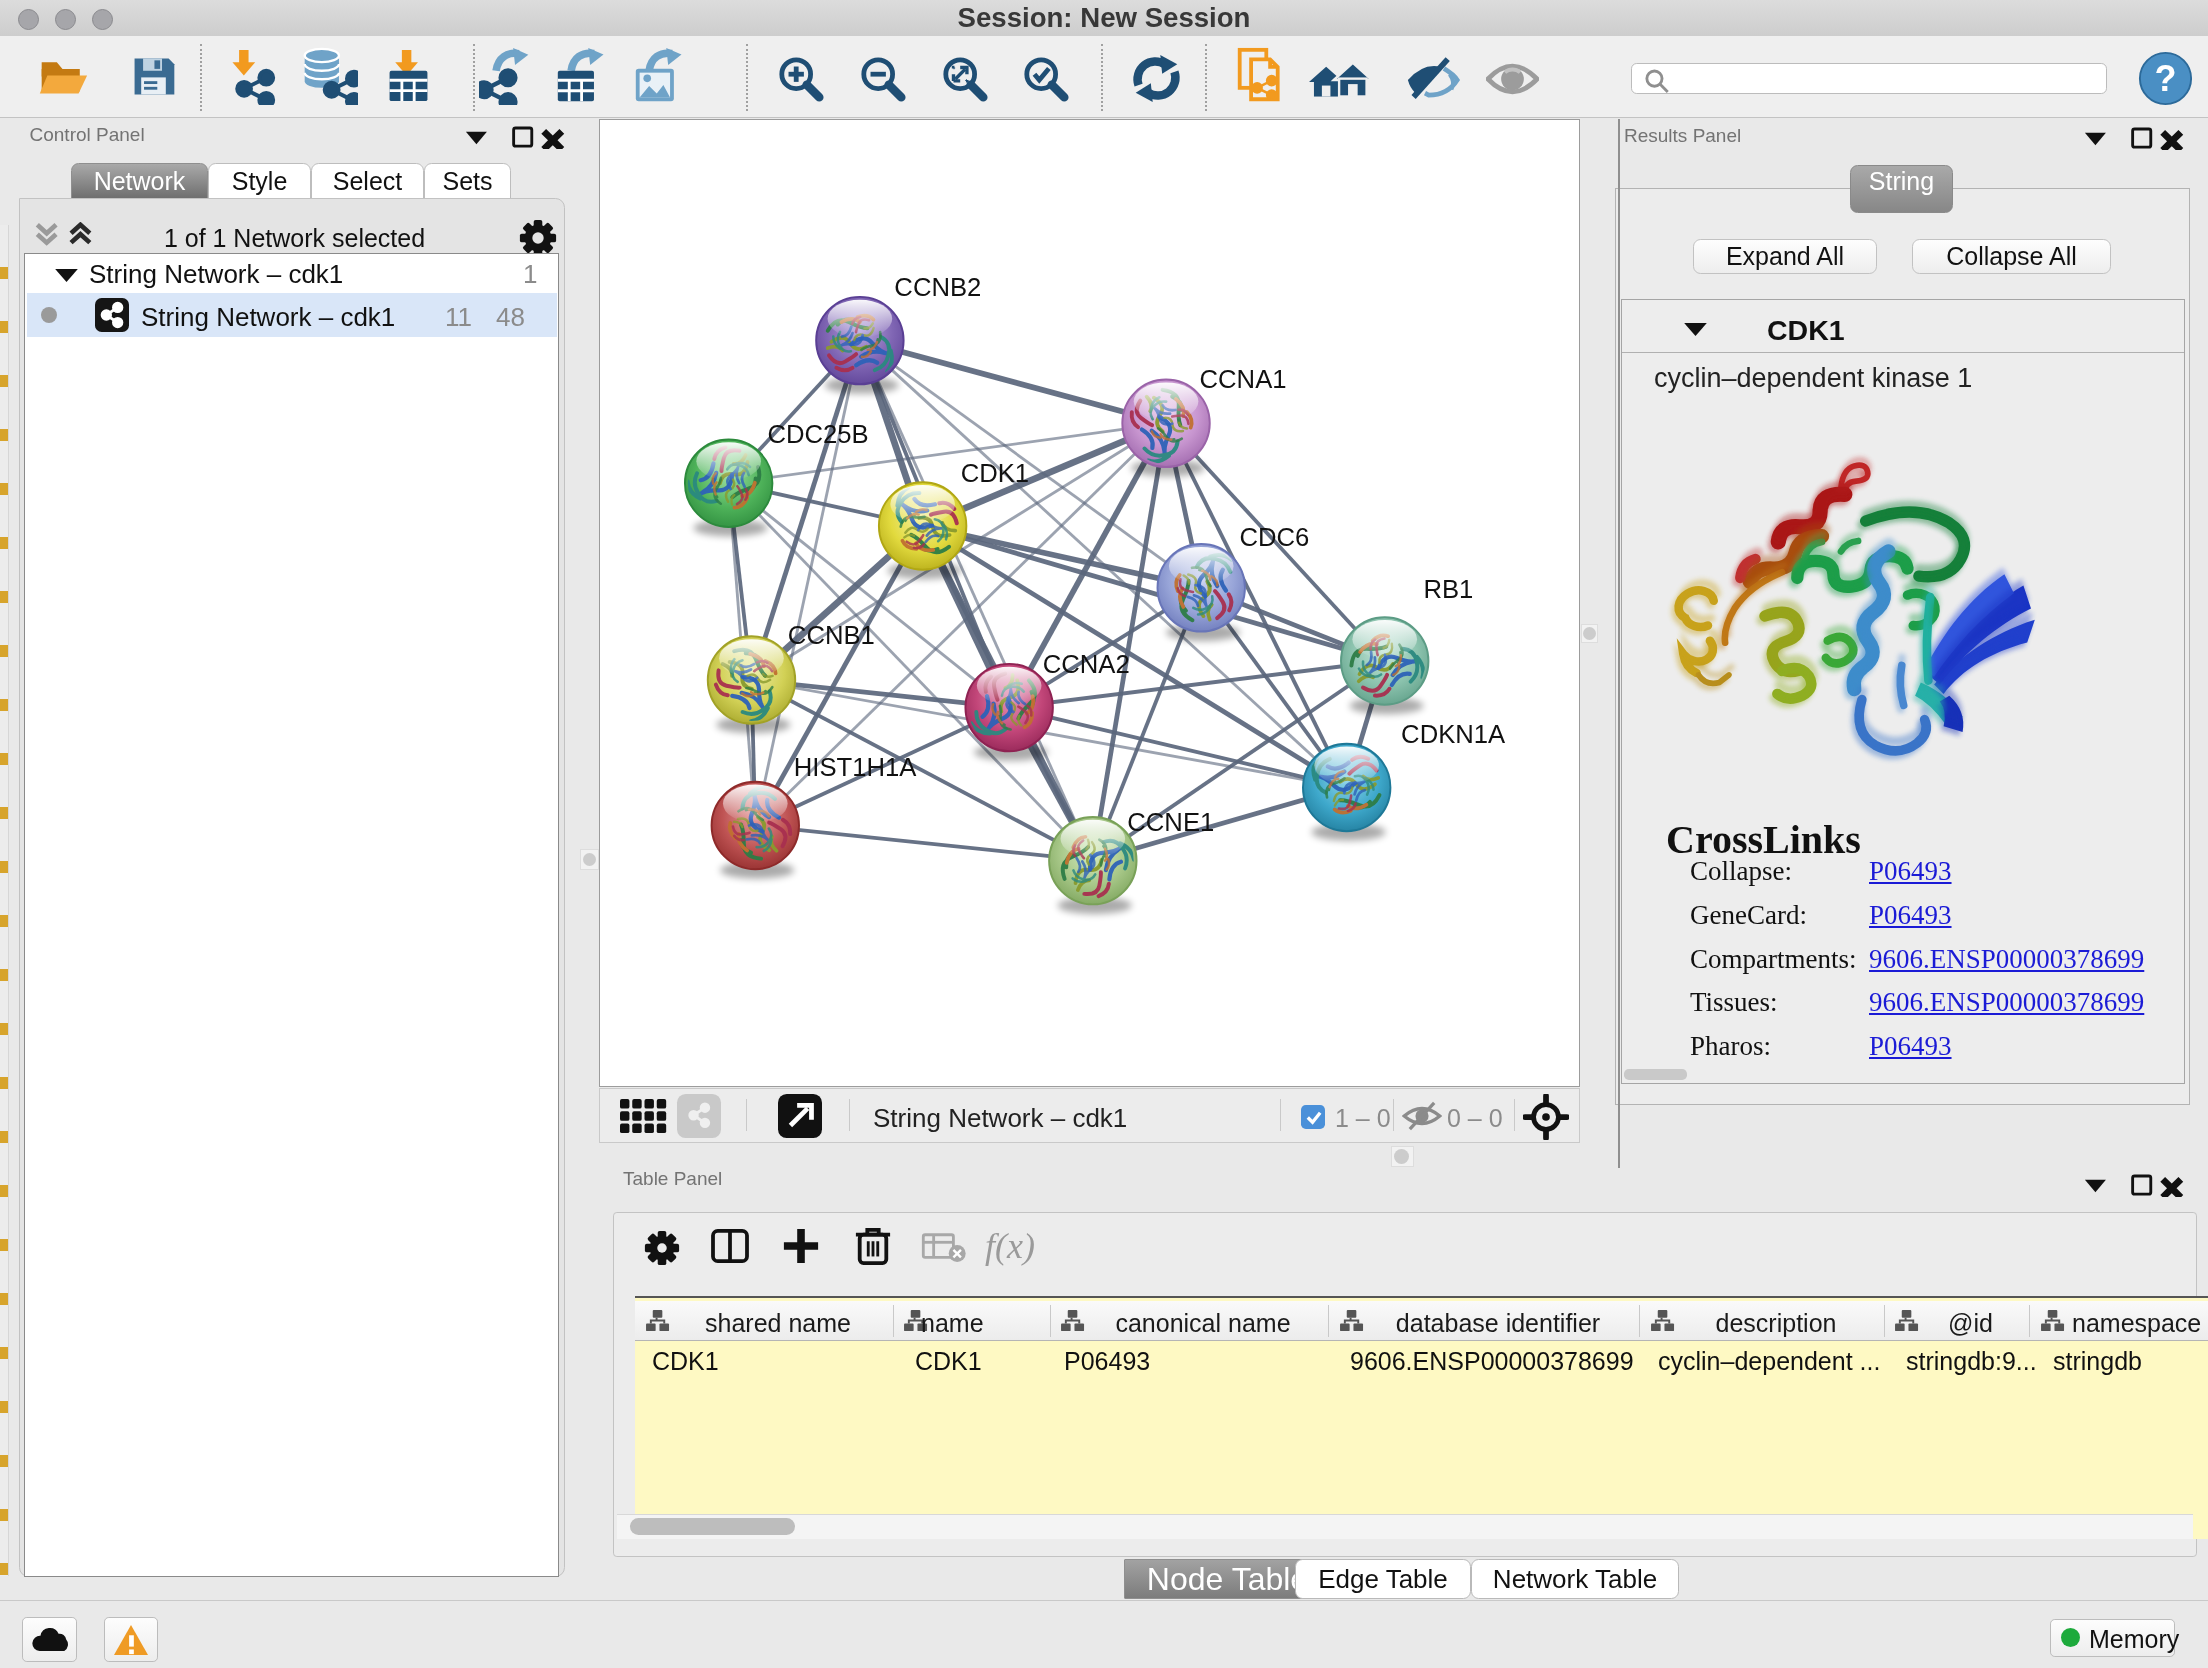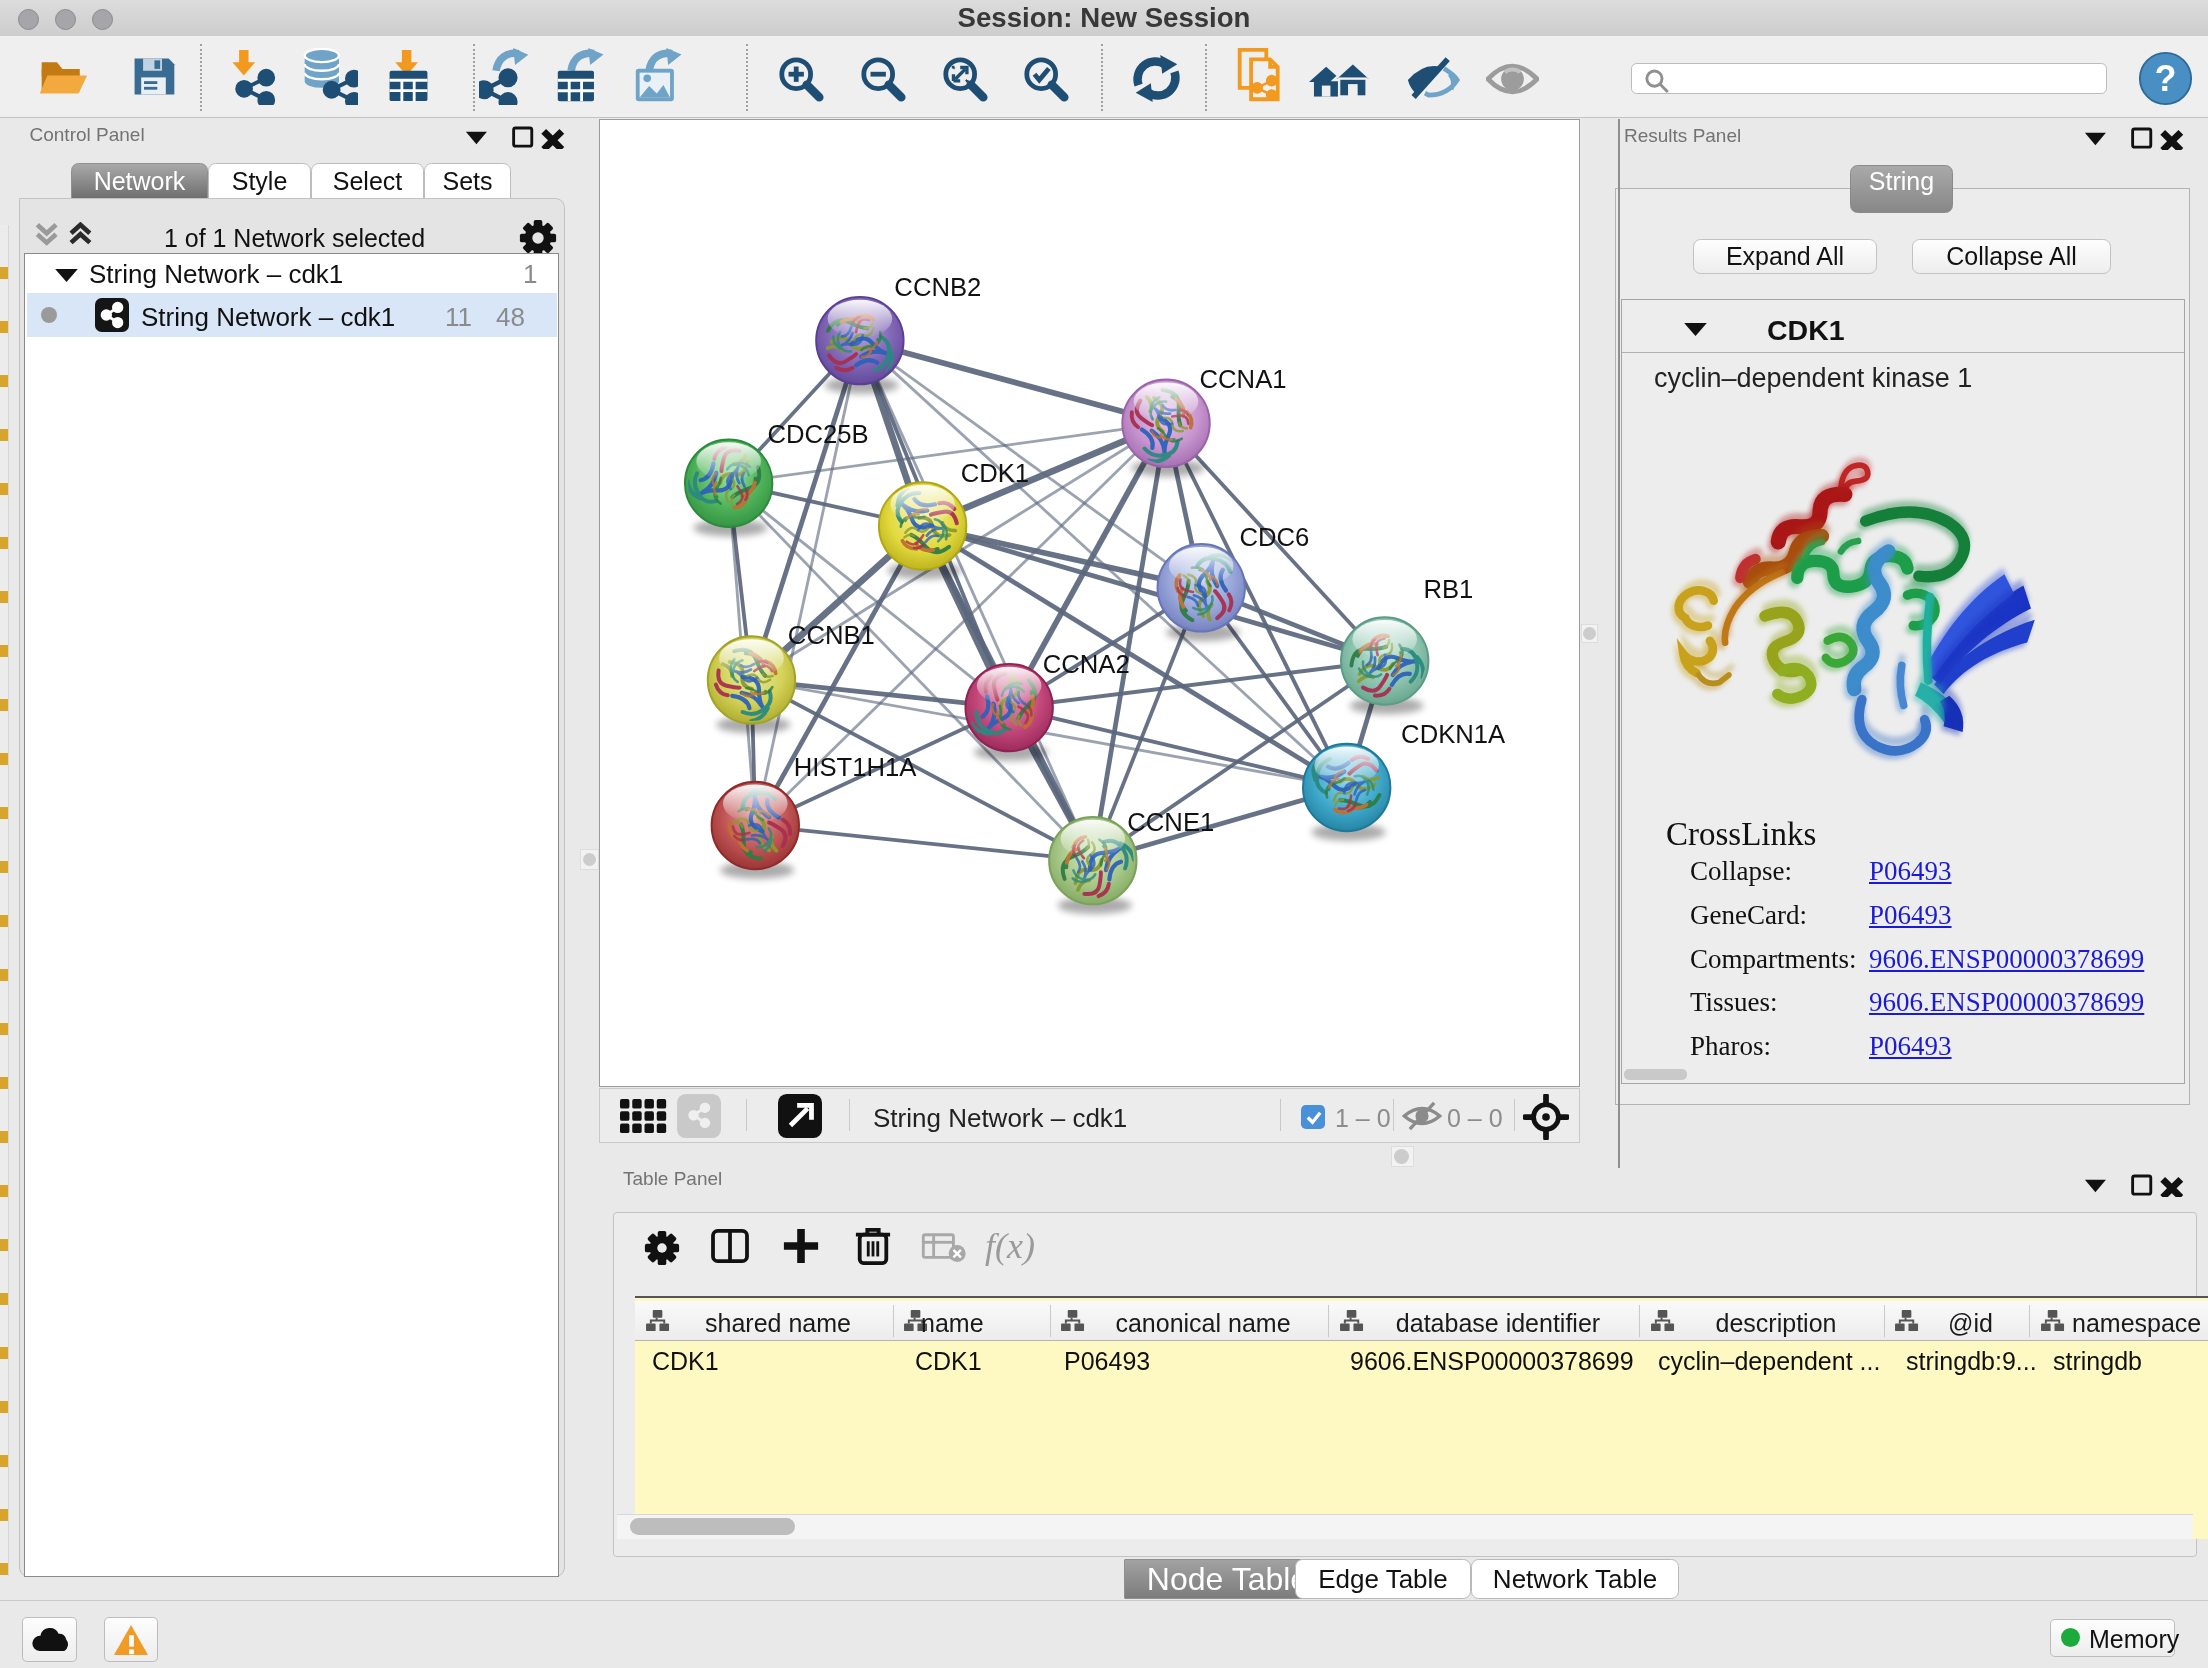--- a/index.html
+++ b/index.html
@@ -596,21 +596,21 @@
 <path d="M284,252 C312,222 346,198 390,184 L382,208 C344,218 314,236 294,262 Z" fill="#2040cc" stroke="none"></path>
 <path d="M280,244 C310,202 340,170 378,148 L386,172 C350,190 316,218 290,252 Z" fill="#1a34c4" stroke="none"></path>
 <path d="M274,236 C294,198 320,162 358,136 L368,156 C332,182 304,214 284,244 Z" fill="#3055dd" stroke="none"></path>
 <path d="M270,250 q28,12 44,36 l-18,8 q-16,-22 -32,-30 Z" fill="#28b0a8" stroke="none"></path>
 <path d="M280,160 q-6,48 -2,88" stroke="#20b0a0" stroke-width="9"></path>
 <path d="M300,264 q18,16 14,38 l-20,-6 q4,-16 -4,-26 Z" fill="#1830b8" stroke="none"></path>
 </g>
 <use href="#prib" transform="translate(-3,4)" opacity="0.45" filter="url(#pblur)"></use>
 <use href="#prib" transform="translate(4,-5) scale(0.985)" opacity="0.4" filter="url(#pblur)"></use>
 </svg>
-<div class="abs serif" style="left:1666px;top:816px;font-size:33px;font-weight:normal;color:#111">CrossLinks</div>
+<div class="abs serif" style="left:1666px;top:816px;font-size:40px;font-weight:bold;color:#111">CrossLinks</div>
 <div class="abs serif" style="left:1690px;top:856px;font-size:27px;color:#111">Collapse:</div>
 <div class="abs serif" style="left:1869px;top:856px;font-size:27px"><a class="lk">P06493</a></div>
 <div class="abs serif" style="left:1690px;top:900px;font-size:27px;color:#111">GeneCard:</div>
 <div class="abs serif" style="left:1869px;top:900px;font-size:27px"><a class="lk">P06493</a></div>
 <div class="abs serif" style="left:1690px;top:944px;font-size:27px;color:#111">Compartments:</div>
 <div class="abs serif" style="left:1869px;top:944px;font-size:27px"><a class="lk">9606.ENSP00000378699</a></div>
 <div class="abs serif" style="left:1690px;top:987px;font-size:27px;color:#111">Tissues:</div>
 <div class="abs serif" style="left:1869px;top:987px;font-size:27px"><a class="lk">9606.ENSP00000378699</a></div>
 <div class="abs serif" style="left:1690px;top:1031px;font-size:27px;color:#111">Pharos:</div>
 <div class="abs serif" style="left:1869px;top:1031px;font-size:27px"><a class="lk">P06493</a></div>

